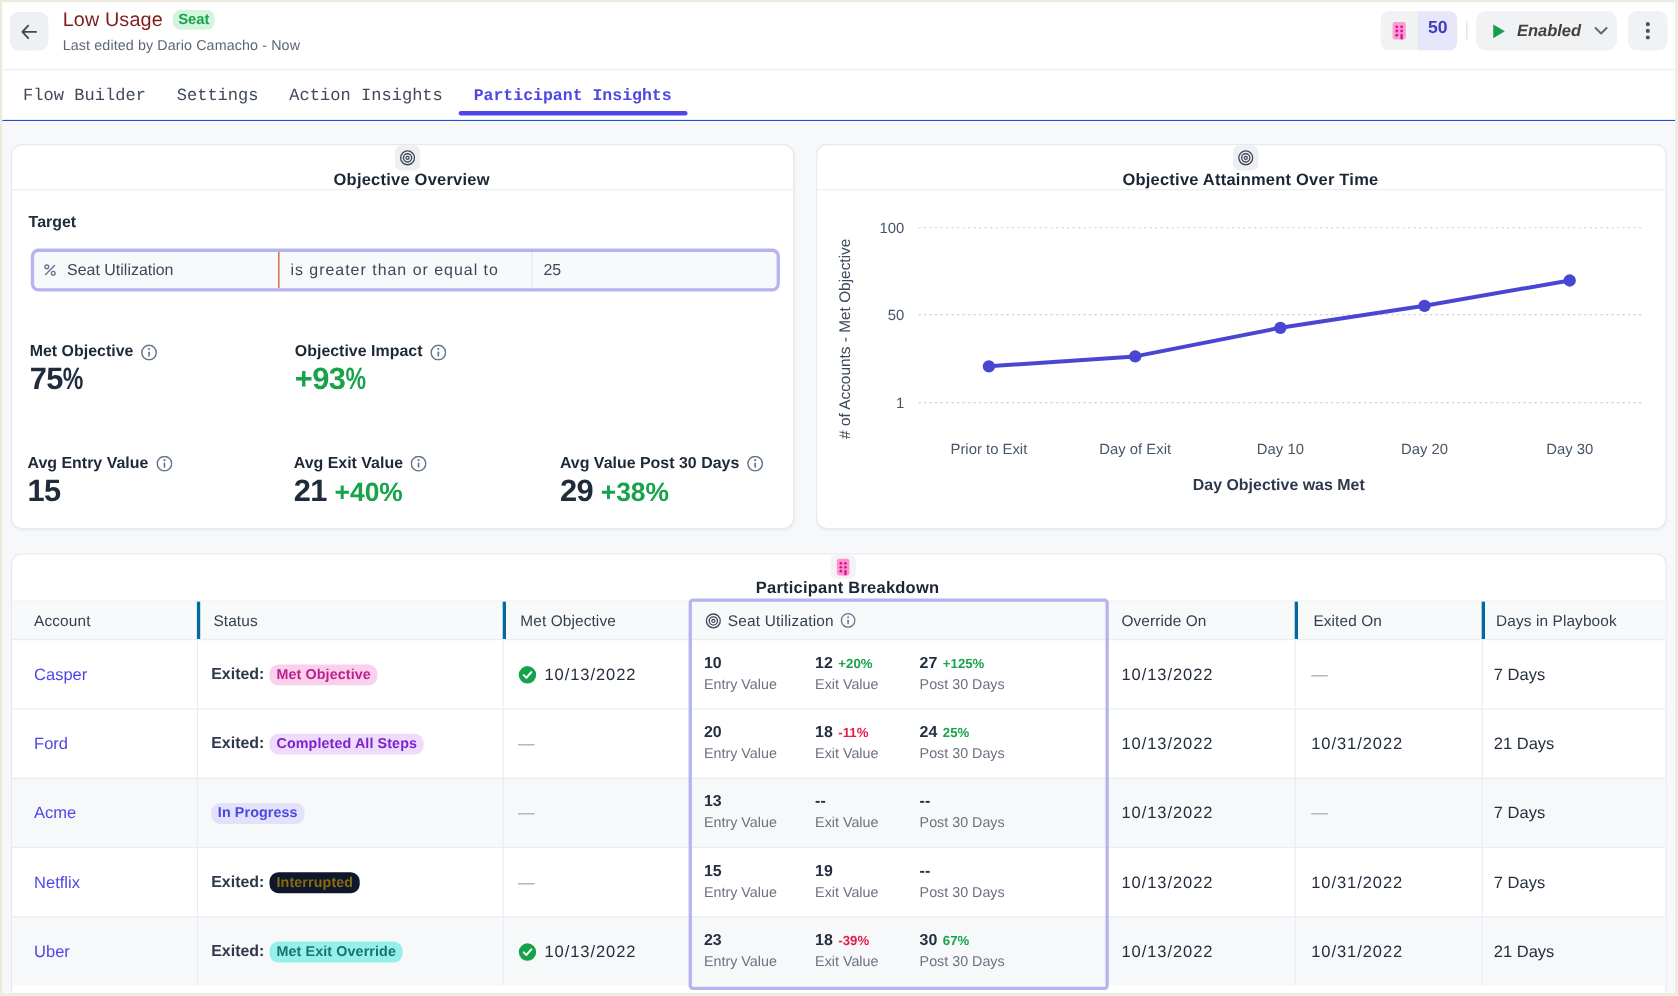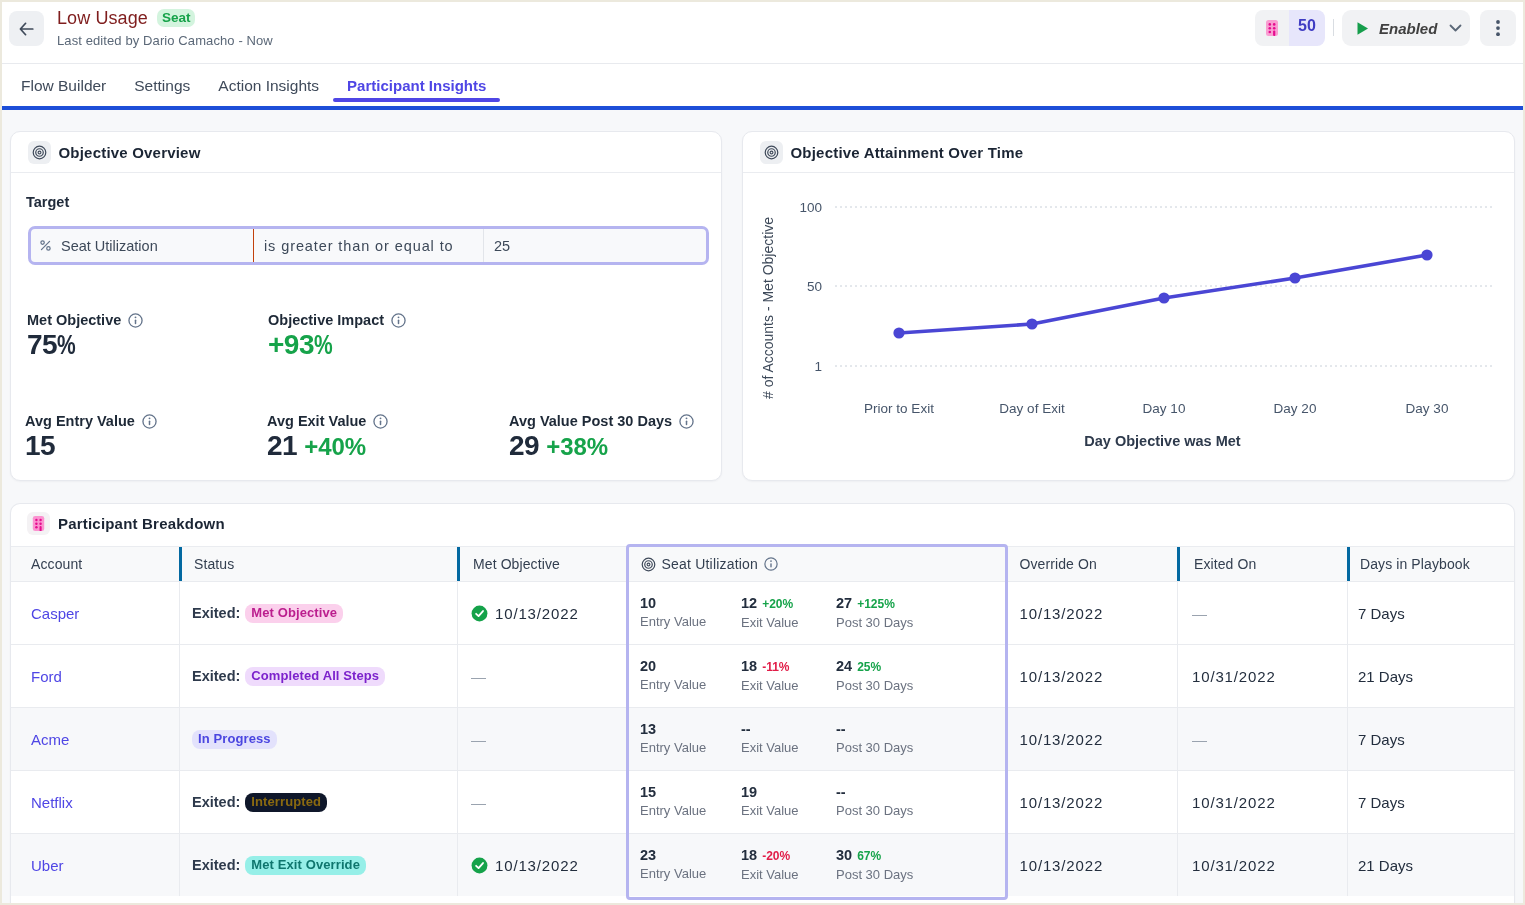--- a/index.html
+++ b/index.html
@@ -24,27 +24,27 @@
 .hdr-right { position:absolute; right:7px; top:8px; height:36px; display:flex; align-items:center; }
 .pill { height:36px; border-radius:8px; overflow:hidden; display:flex; }
 .pill .seg1 { width:34px; background:#f1f2f4; display:flex; align-items:center; justify-content:center; }
 .pill .seg2 { width:36px; background:#e7e6fb; color:#3f3cc3; font-weight:700; font-size:16px; display:flex; align-items:center; justify-content:center; }
 .pill .seg2 span { position:relative; top:-2px; }
 .vdiv { width:1px; height:17px; background:#d9dde2; margin:0 8px; position:relative; top:-0.5px; }
 .enbtn { height:36px; width:128px; background:#f1f2f4; border-radius:9px; display:flex; align-items:center; padding-left:14px; }
 .enbtn .lbl { color:#404040; font-weight:700; font-size:15px; margin:0 12px 0 10px;font-style:italic; }
 .morebtn { width:36px; height:36px; background:#f1f2f4; border-radius:8px; margin-left:10px; display:flex; align-items:center; justify-content:center; }
 
-.tabs { position:absolute; left:0; top:62px; right:0; height:46px; background:#fff; border-bottom:4px solid #1d4ed8; display:flex; padding-left:5px; }
+.tabs { position:absolute; left:0; top:62px; right:0; height:46px; background:#fff; border-bottom:1px solid #1d4ed8; display:flex; padding-left:5px;font-family:Liberation Mono, monospace; }
 .tab { font-size:15.5px; color:#3f4a5a; font-weight:500; padding:1.5px 14px 0 14px; display:flex; align-items:center; position:relative; }
 .tab.active { color:#4f46e5; font-weight:700; font-size:15px; }
 .tab.active:after { content:""; position:absolute; left:0; right:0; bottom:4px; height:4px; border-radius:3px; background:#4f46e5; }
 
 .card { position:absolute; background:#fff; border:1px solid #e7e9ee; border-radius:10px; box-shadow:0 1px 2px rgba(16,24,40,.04); }
-.card-hd { height:41px; border-bottom:1px solid #eaecf0; display:flex; align-items:center; padding-left:16.5px; }
+.card-hd { height:41px; border-bottom:1px solid #eaecf0; display:flex; align-items:center; padding-left:16.5px;flex-direction:column; }
 #card3 .card-hd { padding-left:16px; height:43px; padding-bottom:3px; }
 .card-hd .chip { width:23px; height:23px; border-radius:6px; display:flex; align-items:center; justify-content:center; margin-right:8px; }
 .chip.gray { background:#edeff2; }
 .chip.pink { background:#f4f2f4; }
 .card-hd .t { font-size:15px; font-weight:700; color:#1b2534; letter-spacing:0.2px; }
 #card1 { left:8px; top:129px; width:712px; height:350px; }
 #card2 { left:740px; top:129px; width:773px; height:350px; }
 #card3 { left:8px; top:501px; width:1505px; height:400px; border-bottom:none; border-bottom-left-radius:0; border-bottom-right-radius:0; }
 
 .ov-body { padding:0 18px 0 28px; position:relative; height:308px; }
@@ -425,21 +425,21 @@
               <circle cx="9" cy="9" r="8.4" fill="#15a24a"></circle>
               <path d="M5.4 9.3 L8 11.8 L12.7 6.4" stroke="#fff" stroke-width="1.9" fill="none" stroke-linecap="round" stroke-linejoin="round"></path>
             </svg>10/13/2022</span>
         </div>
       <div class="tc tcg gstats">
         <div class="gs gs1">
             <span class="v">23</span>
             <span class="l">Entry Value</span>
           </div>
         <div class="gs gs2">
-            <span class="v">18<span class="d red">-20%</span></span>
+            <span class="v">18<span class="d red">-39%</span></span>
             <span class="l">Exit Value</span>
           </div>
         <div class="gs gs3">
             <span class="v">30<span class="d green">67%</span></span>
             <span class="l">Post 30 Days</span>
           </div>
       </div>
       <div class="tc tc5">10/13/2022</div>
       <div class="tc tc6">10/31/2022</div>
       <div class="tc tc7">21 Days</div>

